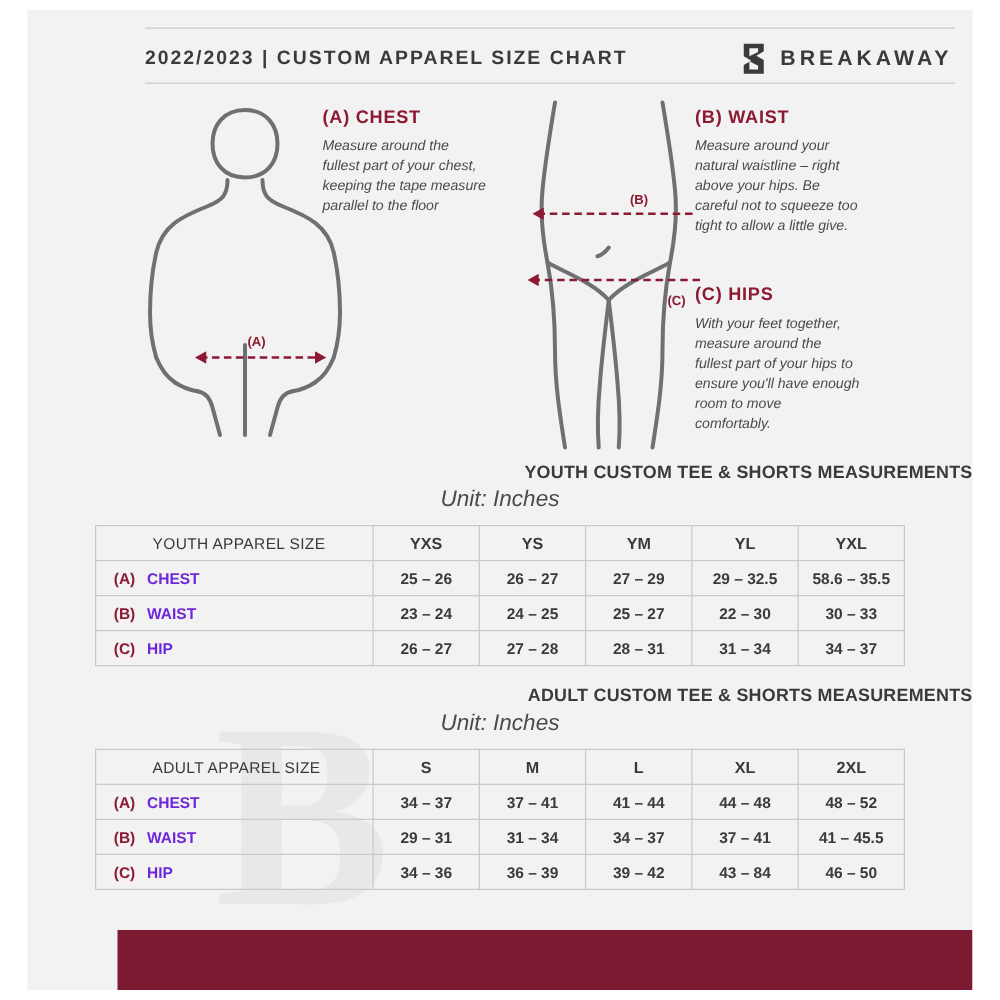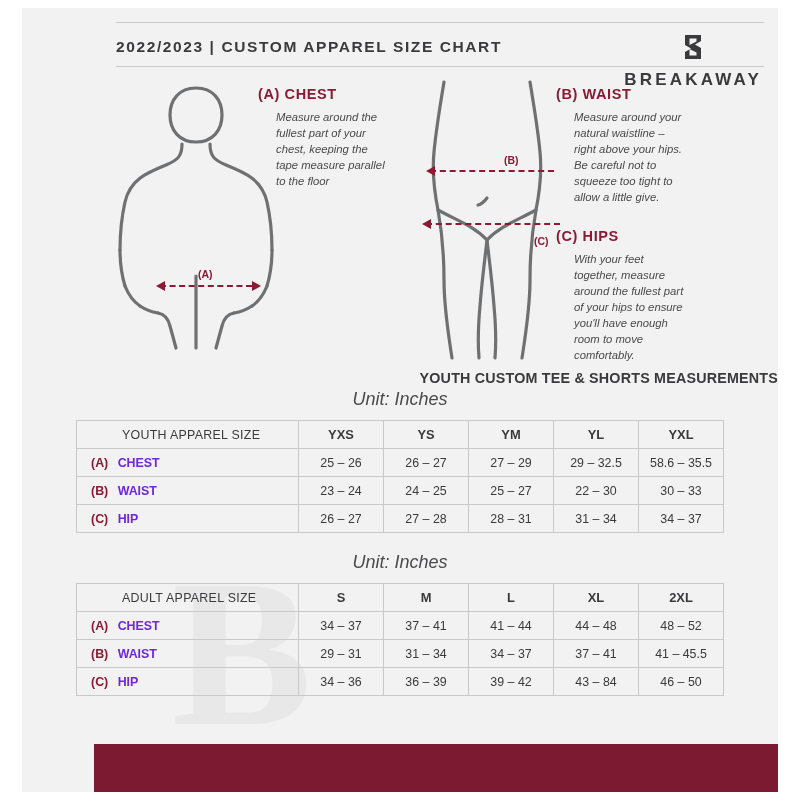--- a/index.html
+++ b/index.html
@@ -59,21 +59,20 @@
     letter-spacing: 1.6px;
     color: #3a3a3c;
   }
   .brand {
     position: absolute;
     right: 16px;
     top: 26px;
     display: flex;
     align-items: center;
     gap: 10px;
-    flex-direction: column;
   }
   .brand-mark {
     width: 22px;
     height: 26px;
     position: relative;
   }
   .brand-name {
     font-size: 17px;
     font-weight: bold;
     letter-spacing: 3.2px;
@@ -106,21 +105,20 @@
     font-weight: bold;
     letter-spacing: 0.6px;
     color: #8b1a32;
     margin-bottom: 7px;
   }
   .callout-body {
     font-size: 11.3px;
     font-style: italic;
     line-height: 1.42;
     color: #4a4a4c;
-    margin-left: 18px;
   }
   .label-tag {
     position: absolute;
     font-size: 10.5px;
     font-weight: bold;
     color: #8b1a32;
   }
   
   .section {
     position: absolute;
@@ -147,20 +145,21 @@
     width: 648px;
     table-layout: fixed;
   }
   table.size th, table.size td {
     border: 1px solid #c9c9cb;
     height: 27px;
     font-size: 12.4px;
     color: #3a3a3c;
     text-align: center;
     padding: 0;
+    font-weight: bold;
   }
   table.size th.rowhead, table.size td.rowhead {
     text-align: left;
     padding-left: 14px;
     width: 176px;
   }
   table.size th {
     font-weight: bold;
     font-size: 12.9px;
   }
@@ -338,20 +337,21 @@
             <td>27 – 28</td>
             <td>28 – 31</td>
             <td>31 – 34</td>
             <td>34 – 37</td>
           </tr>
         </tbody>
       </table>
     </div>
 
     <div class="section" style="top:541px;">
+      <div class="sec-title">ADULT CUSTOM TEE &amp; SHORTS MEASUREMENTS</div>
       <div class="sec-unit">Unit: Inches</div>
       <table class="size">
         <thead>
           <tr>
             <th class="rowhead">ADULT APPAREL SIZE</th>
             <th>S</th>
             <th>M</th>
             <th>L</th>
             <th>XL</th>
             <th>2XL</th>

